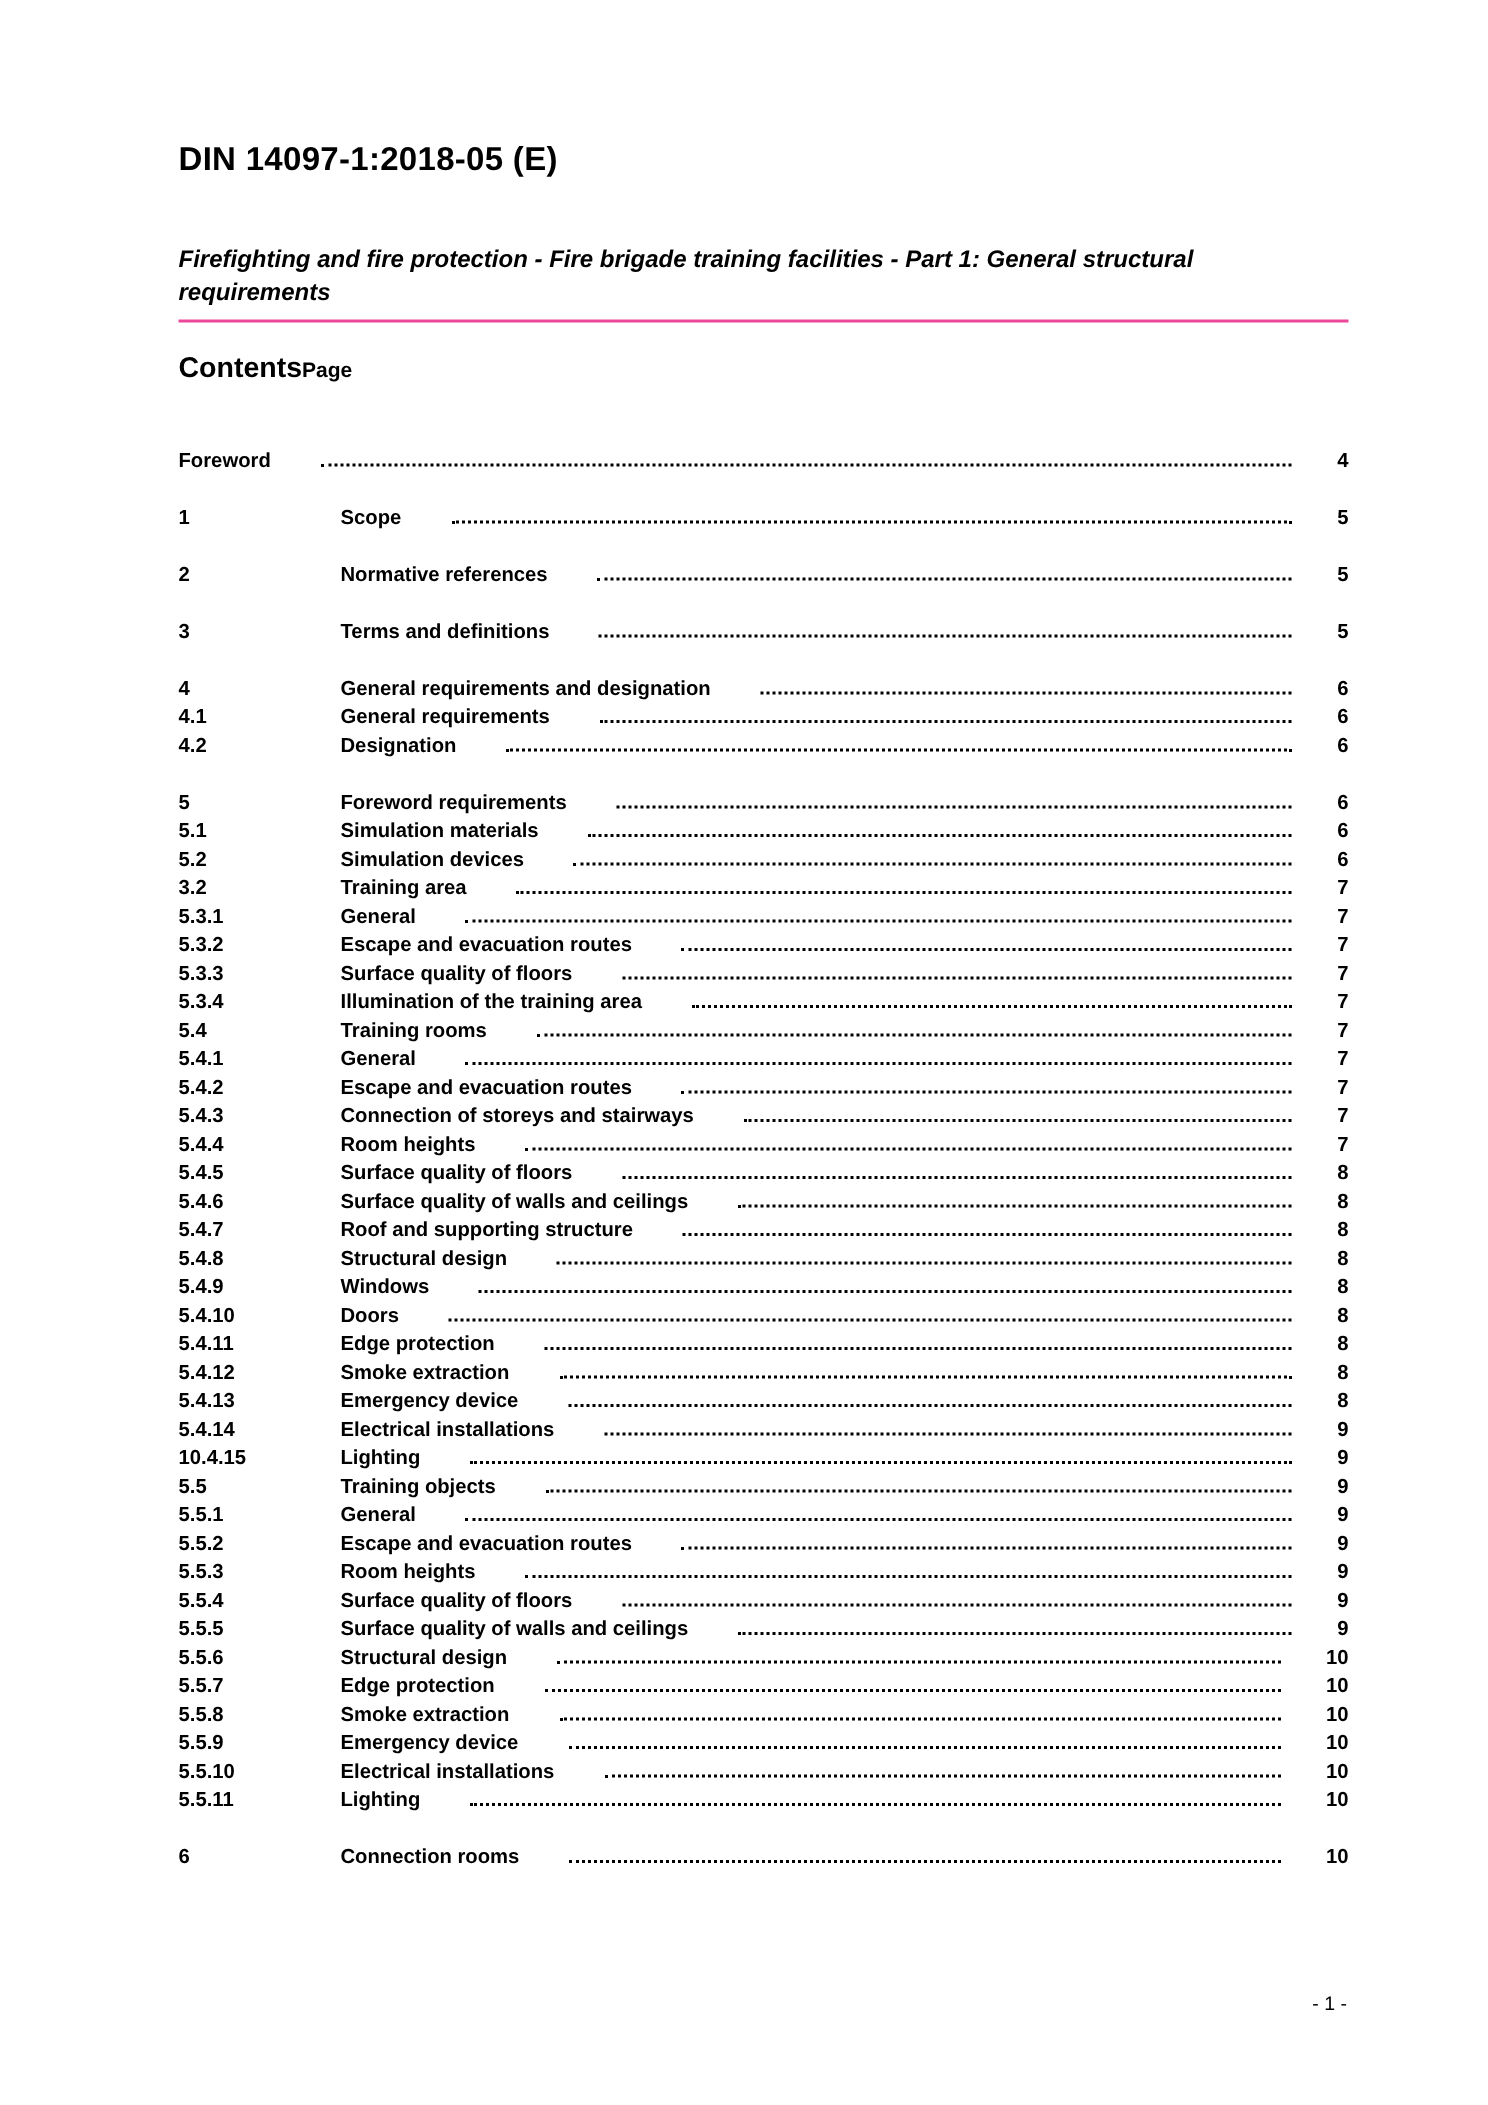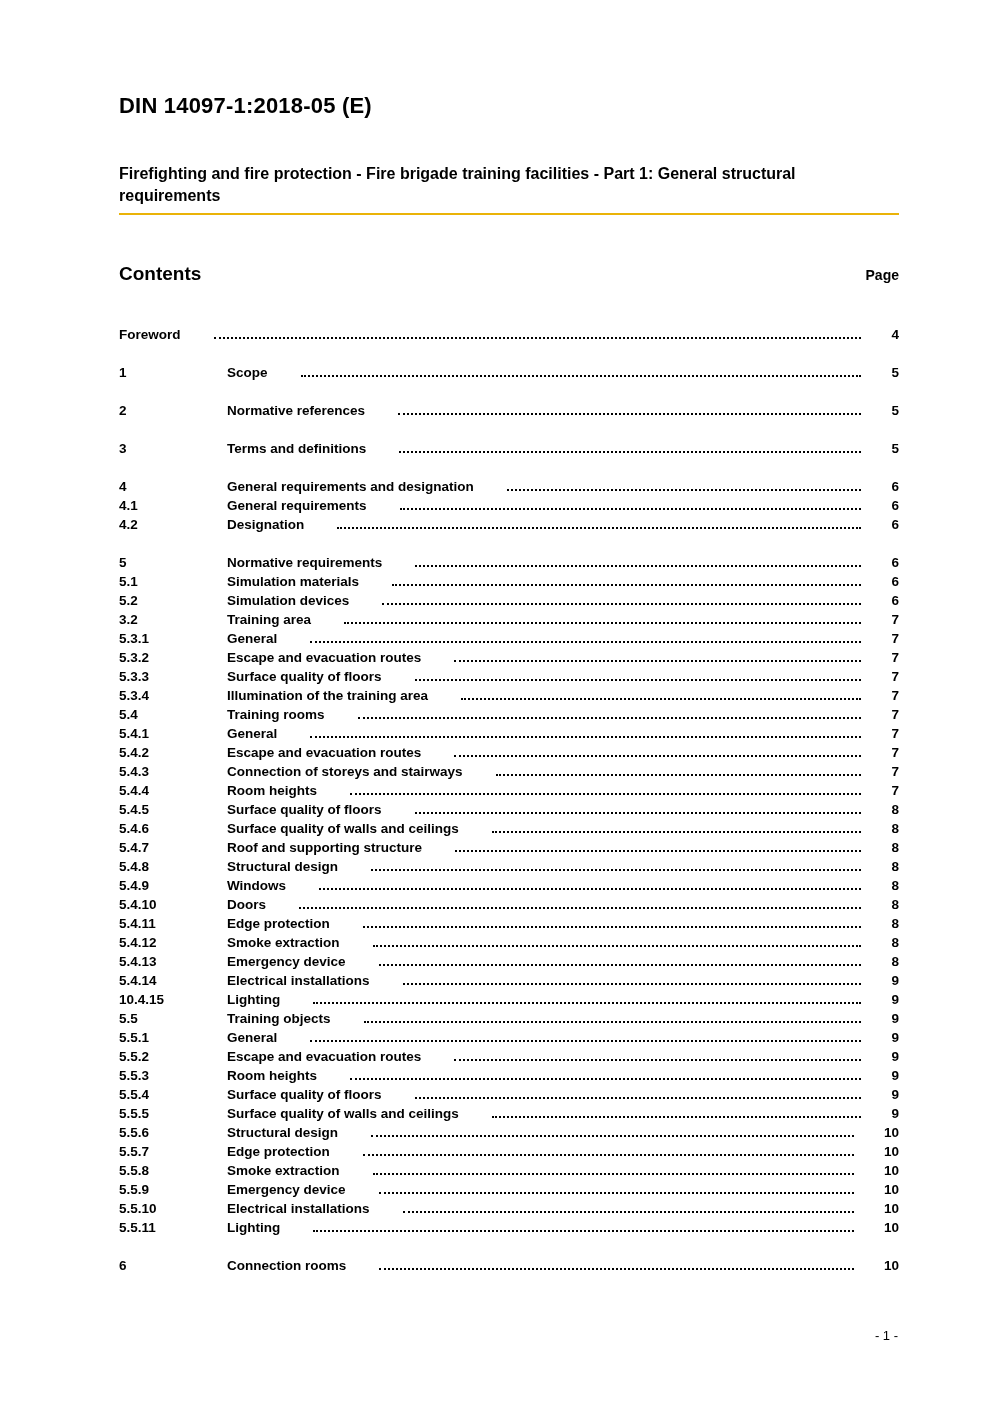--- a/index.html
+++ b/index.html
@@ -23,27 +23,27 @@
   .std-ref {
     font-size: 22px;
     font-weight: bold;
     letter-spacing: 0.2px;
   }
   .doc-title {
     margin-top: 44px;
     font-size: 16px;
     font-weight: bold;
     line-height: 22px;
-    border-bottom: 2px solid #eab308;
+    border-bottom: 2px solid #ec4899;
     padding-bottom: 6px;
+    font-style: italic;
   }
   .contents-row {
-    margin-top: 48px;
+    margin-top: 20px;
     display: flex;
-    justify-content: space-between;
     align-items: baseline;
   }
   .contents-heading {
     font-size: 19px;
     font-weight: bold;
   }
   .page-label {
     font-size: 14px;
     font-weight: bold;
   }
@@ -138,21 +138,21 @@
     <span class="toc-page">6</span>
   </div>
         <div class="toc-row">
     <span class="toc-num">4.2</span>
     <span class="toc-title">Designation</span>
     <span class="toc-leader"></span>
     <span class="toc-page">6</span>
   </div>
         <div class="toc-row gap">
     <span class="toc-num">5</span>
-    <span class="toc-title">Normative requirements</span>
+    <span class="toc-title">Foreword requirements</span>
     <span class="toc-leader"></span>
     <span class="toc-page">6</span>
   </div>
         <div class="toc-row">
     <span class="toc-num">5.1</span>
     <span class="toc-title">Simulation materials</span>
     <span class="toc-leader"></span>
     <span class="toc-page">6</span>
   </div>
         <div class="toc-row">

